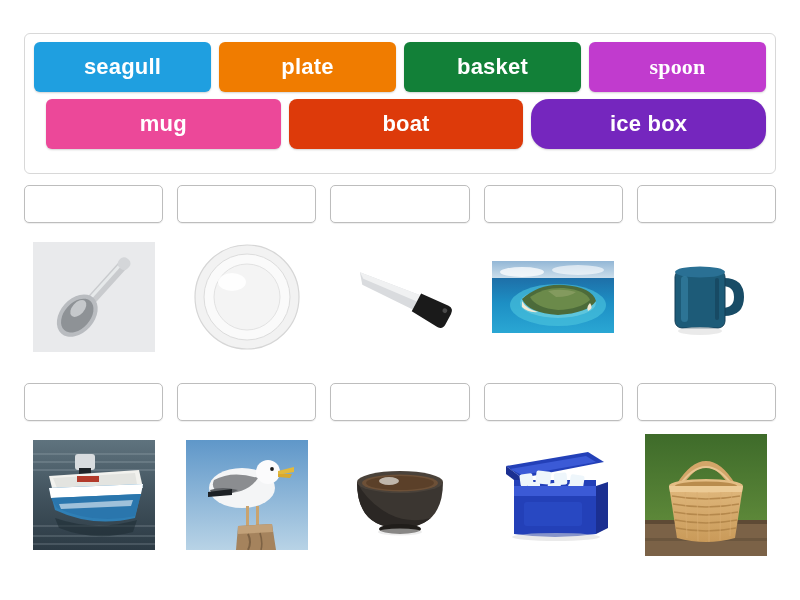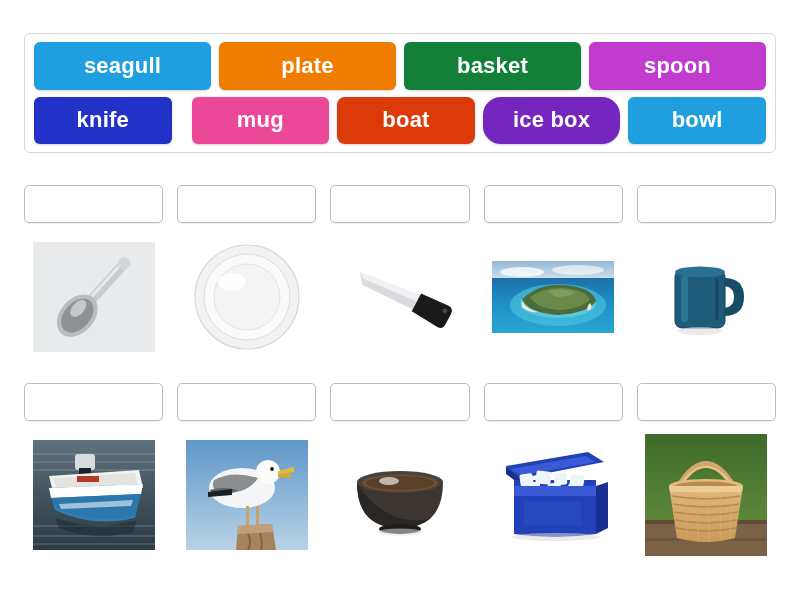--- a/index.html
+++ b/index.html
@@ -16,21 +16,21 @@
     font-family: "Liberation Sans", sans-serif;
     position: relative;
   }
 
   
   #word-bank {
     position: absolute;
     left: 24px;
     top: 33px;
     width: 752px;
-    height: 120px;
+    height: 141px;
     background: #ffffff;
     border: 1px solid #d8d8d8;
     border-radius: 6px;
     padding: 8px 9px;
     display: flex;
     flex-direction: column;
     gap: 7px;
   }
 
   .bank-row {
@@ -98,28 +98,26 @@
   
 </style>
 </head>
 <body>
 
 <div id="word-bank">
   <div class="bank-row">
       <div class="word-tile" style="background: rgb(31, 159, 224);">seagull</div>
       <div class="word-tile" style="background: rgb(240, 124, 0);">plate</div>
       <div class="word-tile" style="background: rgb(18, 128, 56);">basket</div>
-      <div class="word-tile" style="background: rgb(193, 59, 206);">spoon</div>
+      <div class="word-tile" style="background: rgb(193, 59, 206); font-family: Liberation Serif, serif;">spoon</div>
     </div>
   <div class="bank-row">
-      <div class="word-tile" style="background: rgb(34, 50, 200);">knife</div>
       <div class="word-tile" style="background: #ec4899; margin-left: 12px;">mug</div>
       <div class="word-tile" style="background: rgb(221, 58, 10); border-radius: 8px;">boat</div>
       <div class="word-tile" style="background: rgb(117, 38, 190); border-radius: 18px;">ice box</div>
-      <div class="word-tile" style="background: rgb(31, 159, 224);">bowl</div>
     </div>
 </div>
 
 <div class="question-row" id="question-row-1">
     <div class="question-cell">
       <div class="drop-zone"></div>
       <div class="media-slot" title="silver spoon on grey background">
     <svg width="122" height="110" viewBox="0 0 122 110">
       <rect x="0" y="0" width="122" height="110" fill="#e9eaec"></rect>
       <g transform="rotate(42 61 55)">

